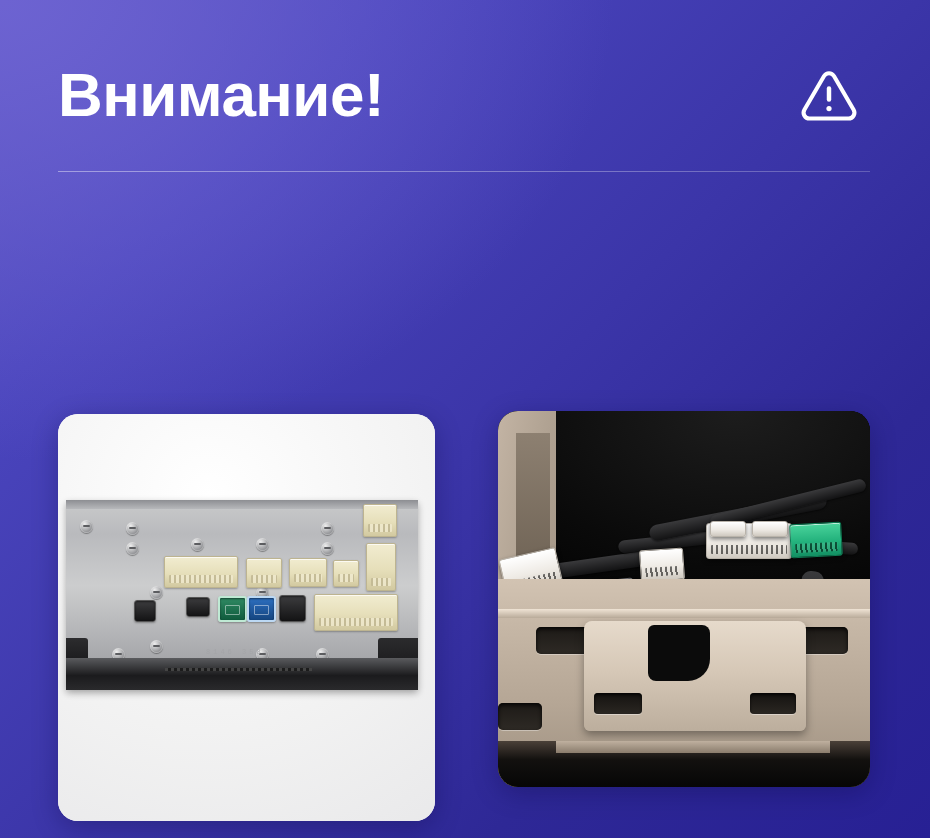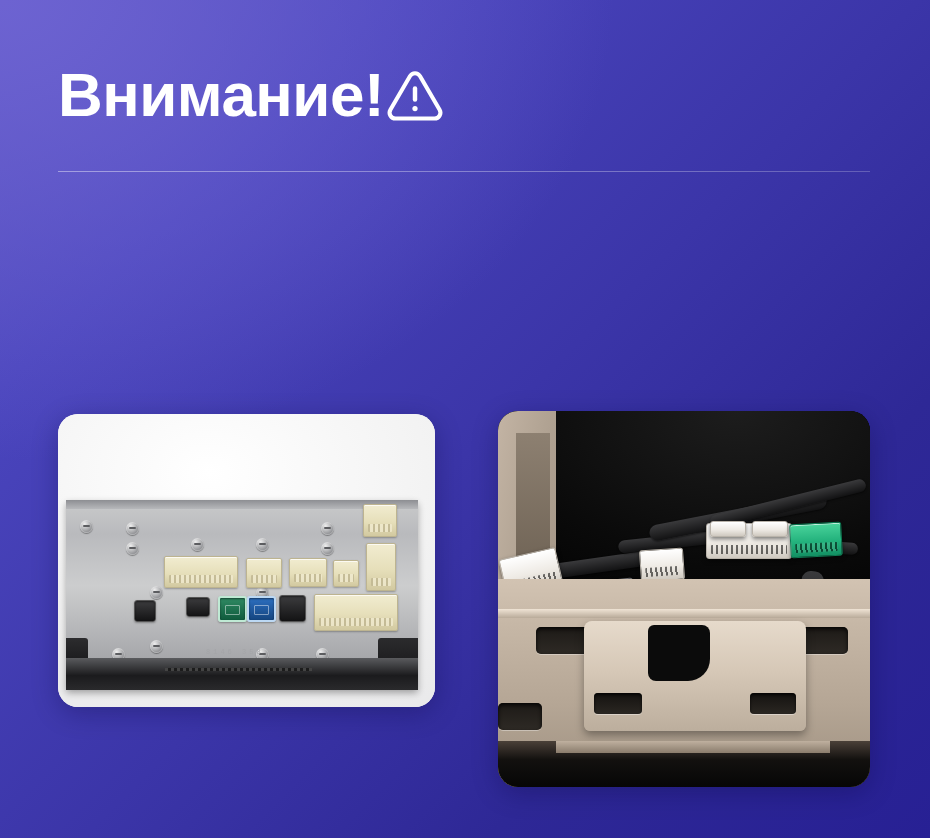--- a/index.html
+++ b/index.html
@@ -13,21 +13,21 @@
     position:relative;
     width:930px; height:838px;
     background:
       radial-gradient(120% 100% at 0% 0%, rgba(110,100,210,0.95) 0%, rgba(110,100,210,0) 55%),
       linear-gradient(135deg, #5953c2 0%, #4a45bd 22%, #3b35a8 52%, #2e2896 75%, #272094 100%);
     overflow:hidden;
   }
   
   .header{
     position:absolute; left:58px; top:52px; right:58px; height:86px;
-    display:flex; align-items:center; 
+    display:flex; align-items:center; justify-content:space-between;
   }
   .title{
     color:#ffffff;
     font-size:62px;
     font-weight:700;
     letter-spacing:-0.5px;
     line-height:1;
     white-space:nowrap;
   }
   .warn-icon{ width:62px; height:62px; display:block; margin-right:12px; }
@@ -51,21 +51,21 @@
     width:812px; height:376px;
     display:flex; justify-content:space-between;
   }
   .card{
     position:relative;
     width:377px; height:376px;
     border-radius:20px;
     overflow:hidden;
     box-shadow:0 6px 26px rgba(10,8,60,0.30);
   }
-  .card.left{ background:#f3f3f3; height:293px; margin-top:3px; }
+  .card.left{ background:#f3f3f3; height:407px; margin-top:3px; }
   .card.right{ width:372px; background:#0a0a0a; }
 
   
   .hu-wrap{ position:absolute; inset:0;
     background:radial-gradient(130% 120% at 40% 20%, #ffffff 0%, #f2f2f2 48%, #e4e4e6 100%); }
   .hu{
     position:absolute; left:8px; top:86px; width:352px; height:190px;
     background:linear-gradient(#c9cacb, #b9babd 18%, #cccdce 45%, #a8a9ac 82%, #8e8f92 100%);
     border-radius:3px;
     box-shadow:0 3px 7px rgba(0,0,0,0.32);

